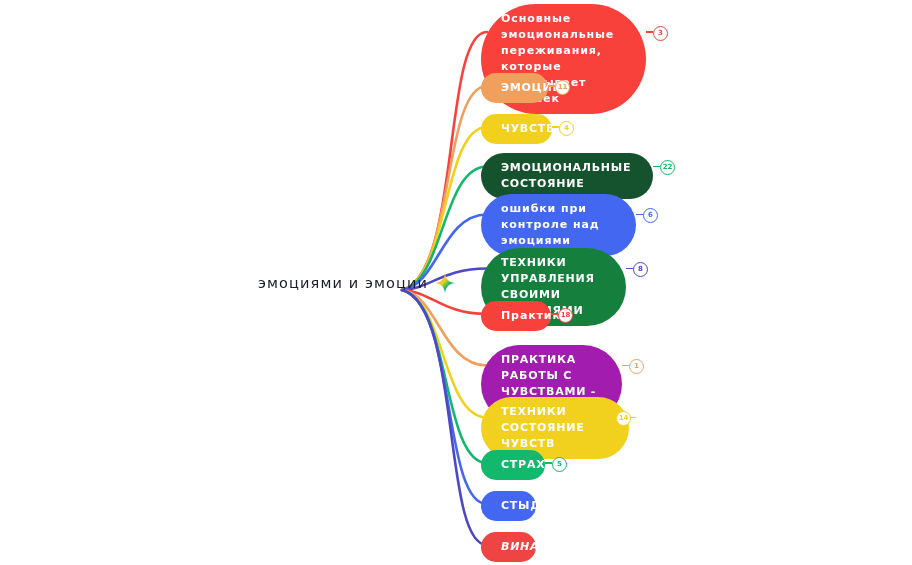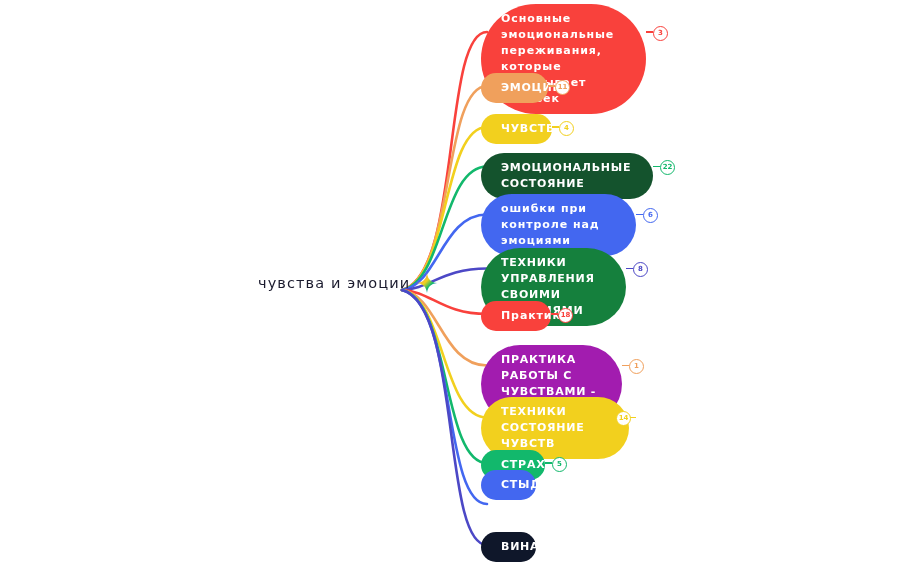--- a/index.html
+++ b/index.html
@@ -102,21 +102,21 @@
       <path d="M 402 290 C 430.795 288.71, 442 268.5, 487 268.5" fill="none" stroke="#4C48C6" stroke-width="2.6" stroke-linecap="round"></path>
       <path d="M 402 290 C 431.12 291.44, 442 314, 487 314" fill="none" stroke="#F9413C" stroke-width="2.6" stroke-linecap="round"></path>
       <path d="M 402 290 C 437.815 294.53, 442 365.5, 487 365.5" fill="none" stroke="#F0A05C" stroke-width="2.6" stroke-linecap="round"></path>
       <path d="M 402 290 C 444.575 297.65, 442 417.5, 487 417.5" fill="none" stroke="#F2D01E" stroke-width="2.6" stroke-linecap="round"></path>
       <path d="M 402 290 C 450.49 300.38, 442 463, 487 463" fill="none" stroke="#12B86C" stroke-width="2.6" stroke-linecap="round"></path>
       <path d="M 402 290 C 455.82 302.84, 442 504, 487 504" fill="none" stroke="#4367F0" stroke-width="2.6" stroke-linecap="round"></path>
       <path d="M 402 290 C 461.15 305.3, 442 545, 487 545" fill="none" stroke="#4C48C6" stroke-width="2.6" stroke-linecap="round"></path>
     </svg>
 
   <div class="root-node" id="root-node" style="left: 258px; top: 272px;">
-    <span class="root-label">чувства и эмоции</span>
+    <span class="root-label">эмоциями и эмоции</span>
     <svg class="root-spark" viewBox="0 0 24 24">
       <defs>
         <linearGradient id="sparkgrad" x1="0" y1="0" x2="1" y2="1">
           <stop offset="0%" stop-color="#F9413C"></stop>
           <stop offset="22%" stop-color="#F0A05C"></stop>
           <stop offset="44%" stop-color="#F2D01E"></stop>
           <stop offset="64%" stop-color="#12B86C"></stop>
           <stop offset="84%" stop-color="#4367F0"></stop>
           <stop offset="100%" stop-color="#4C48C6"></stop>
         </linearGradient>
@@ -175,20 +175,20 @@
         <span class="topic-label">ТЕХНИКИ СОСТОЯНИЕ
 ЧУВСТВ</span>
       </div>
       <div class="badge-stub" style="background: rgb(242, 208, 30); left: 629px; top: 417.5px;"></div>
       <div class="badge" style="color: rgb(242, 208, 30); left: 616px; top: 411px;">14</div>
       <div class="topic" style="left: 481px; top: 450px; width: 64px; min-height: 26px; background: rgb(18, 184, 108);">
         <span class="topic-label">СТРАХИ</span>
       </div>
       <div class="badge-stub" style="background: rgb(18, 184, 108); left: 545px; top: 463px;"></div>
       <div class="badge" style="color: rgb(18, 184, 108); left: 552px; top: 456.5px;">5</div>
-      <div class="topic" style="left: 481px; top: 470px; width: 55px; min-height: 26px; background: rgb(67, 103, 240);">
+      <div class="topic" style="left: 481px; top: 491px; width: 55px; min-height: 26px; background: rgb(67, 103, 240);">
         <span class="topic-label">СТЫД</span>
       </div>
-      <div class="topic" style="left: 481px; top: 532px; width: 55px; min-height: 26px; background: #0f172a;">
+      <div class="topic" style="left: 481px; top: 532px; width: 55px; min-height: 26px; background: #ef4444; font-style: italic;">
         <span class="topic-label">ВИНА</span>
       </div>
     </div>
 </div>
 
 </body></html>

